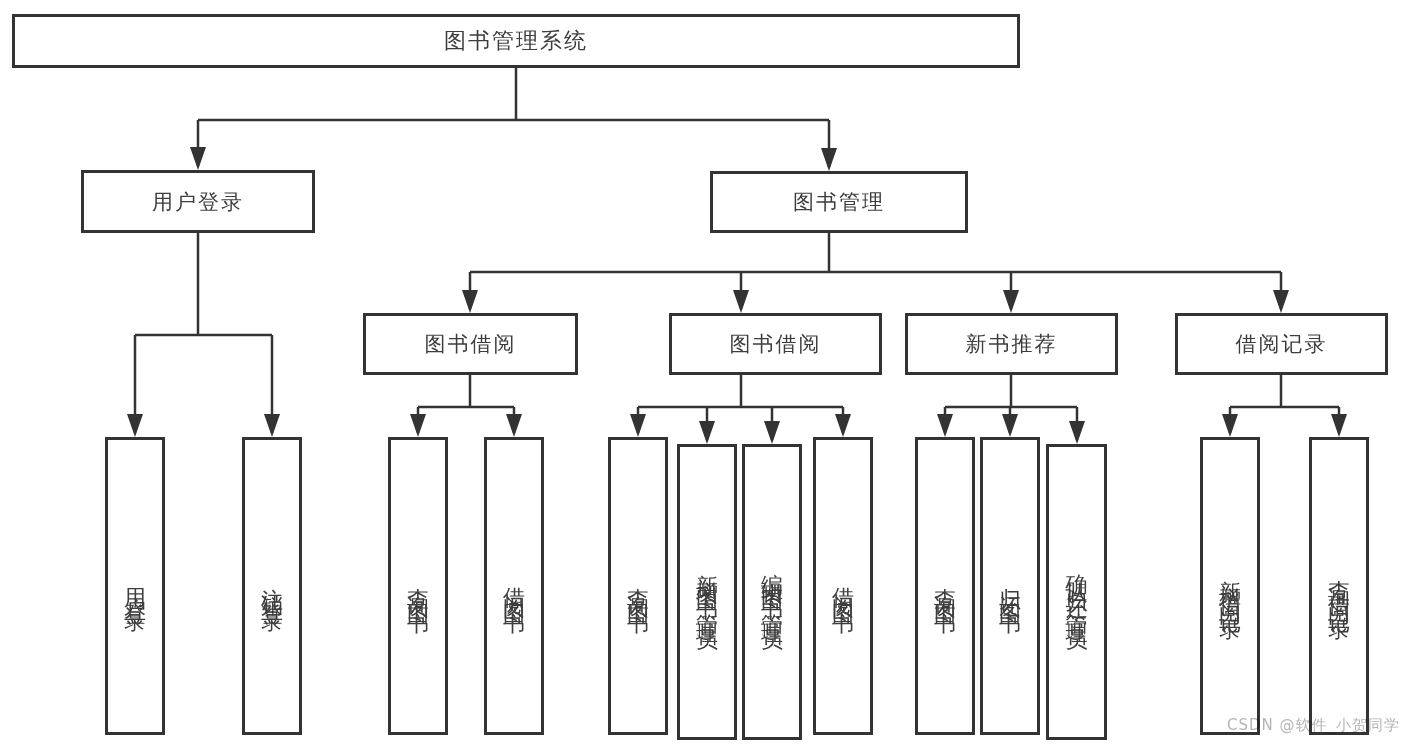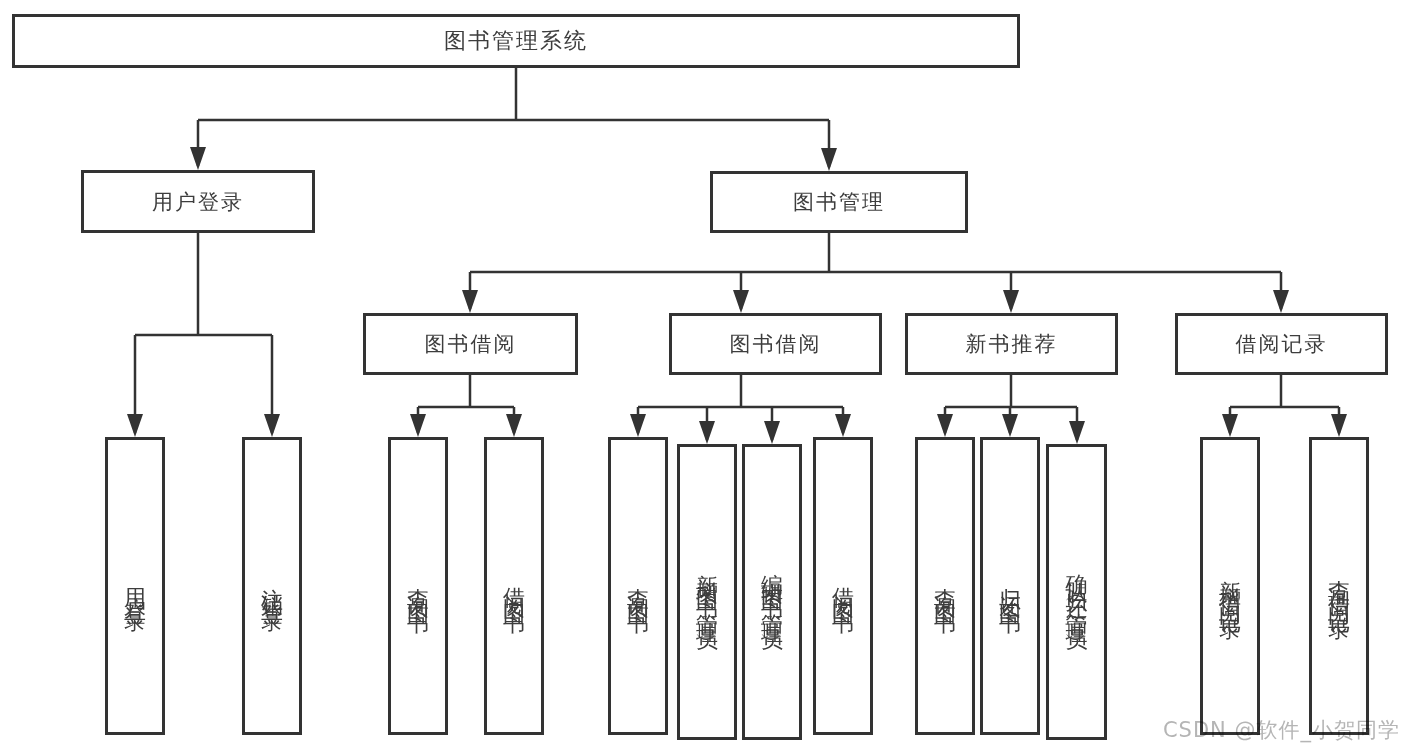--- a/index.html
+++ b/index.html
@@ -26,21 +26,21 @@
     writing-mode:vertical-rl;
     text-orientation:mixed;
     letter-spacing:8px;
     line-height:1;
     white-space:nowrap;
   }
   .root{font-size:22px;}
   .watermark{
     position:absolute;
     top:716px;right:5px;
-    font-size:21px;
+    font-size:15px;
     color:#b5b5b5;
     letter-spacing:1px;
     z-index:10;
     mix-blend-mode:multiply;
     white-space:nowrap;
   }
 </style>
 </head>
 <body>
 

